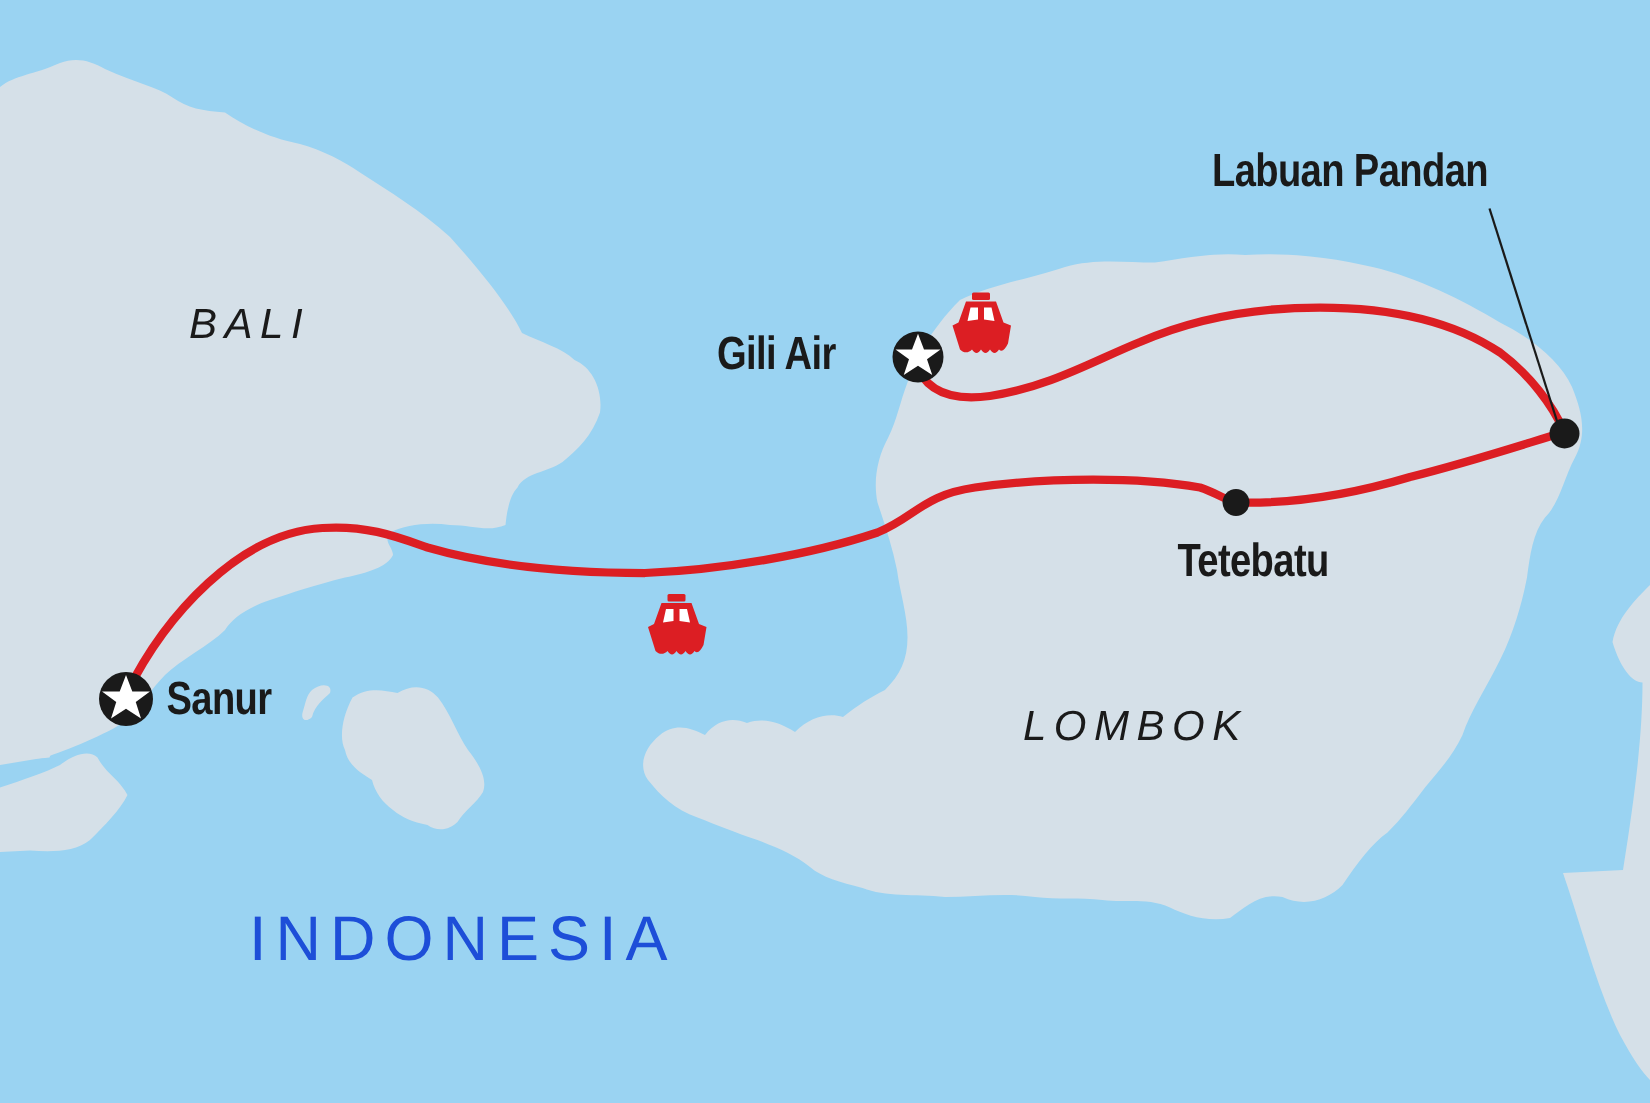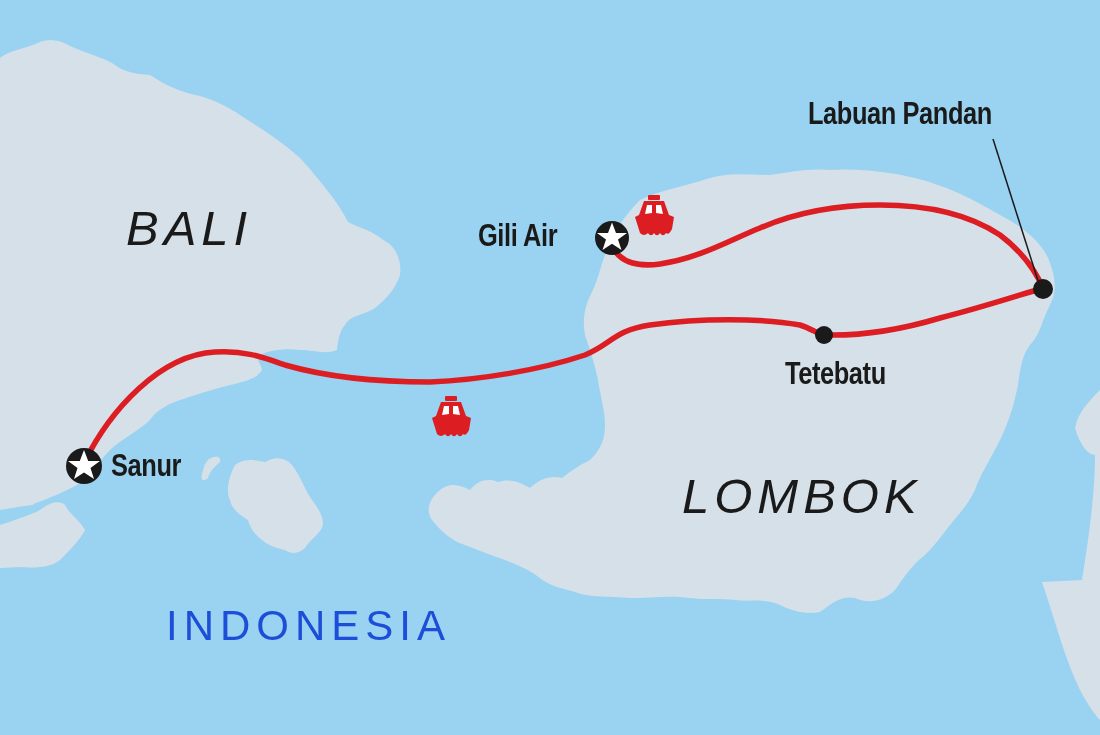--- a/index.html
+++ b/index.html
@@ -1,20 +1,20 @@
 <!DOCTYPE html>
 <html><head>
 <meta charset="utf-8">
 <style>
   html, body { margin:0; padding:0; }
   body { width:1100px; height:735px; overflow:hidden; background:#9ad3f2; position:relative; font-family:"Liberation Sans", sans-serif; }
   #map { position:absolute; left:0; top:0; width:1100px; height:735px; }
   .label { position:absolute; white-space:nowrap; color:#1a1a1a; }
   .place { font-family:"Liberation Sans", sans-serif; font-weight:bold; font-size:31px; transform:scaleX(0.82); transform-origin:left top; letter-spacing:-0.5px; }
-  .region { font-family:"Liberation Sans", sans-serif; font-style:italic; font-size:49px; letter-spacing:5px; color:#1a1a1a; }
+  .region { font-family:"Liberation Sans", sans-serif; font-style:italic; font-size:28px; letter-spacing:5px; color:#1a1a1a; }
   .country { font-family:"Liberation Sans", sans-serif; font-size:42px; letter-spacing:6px; color:#1d4ed8; }
 </style>
 </head>
 <body>
 
 <svg id="map" viewBox="0 0 1100 735" xmlns="http://www.w3.org/2000/svg">
 
   <rect x="0" y="0" width="1100" height="735" fill="#9ad3f2"></rect>
 
   <path fill="#d5e0e8" d="M0,58 C10,50 22,50 40,42 C50,38 60,40 70,46 C90,55 105,58 115,65 C125,72 135,74 150,75 C165,85 180,92 200,96 C215,100 230,108 240,115 C260,128 280,140 300,158 C320,180 340,205 348,222 C360,228 375,232 383,240 C395,245 402,260 400,275 C395,290 385,300 375,308 C365,315 350,315 345,325 C340,330 338,340 337,350 C325,355 315,350 300,350 C285,348 270,350 260,355 C255,360 262,365 262,370 C258,378 245,382 230,385 C210,390 195,395 180,400 C165,405 155,412 150,420 C140,430 120,440 110,450 C100,460 95,470 85,480 C70,490 45,500 30,505 L0,510 Z"></path>

